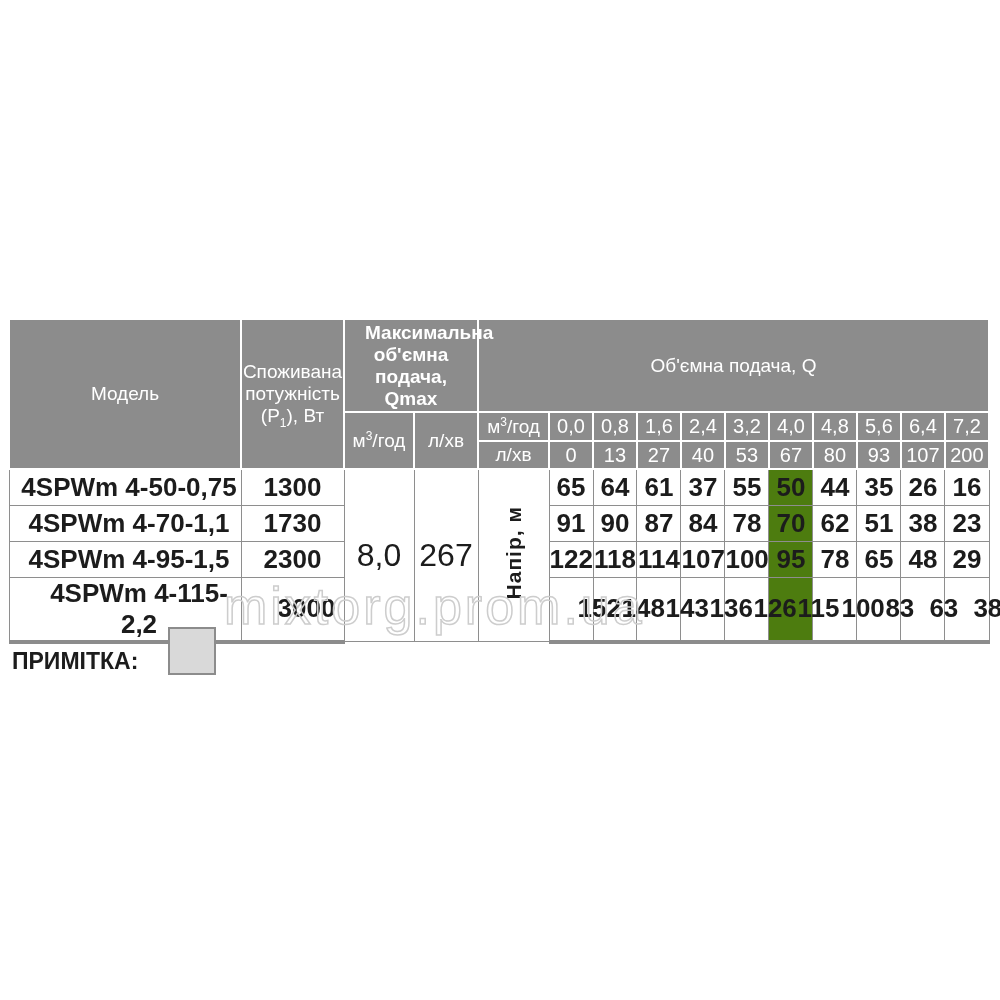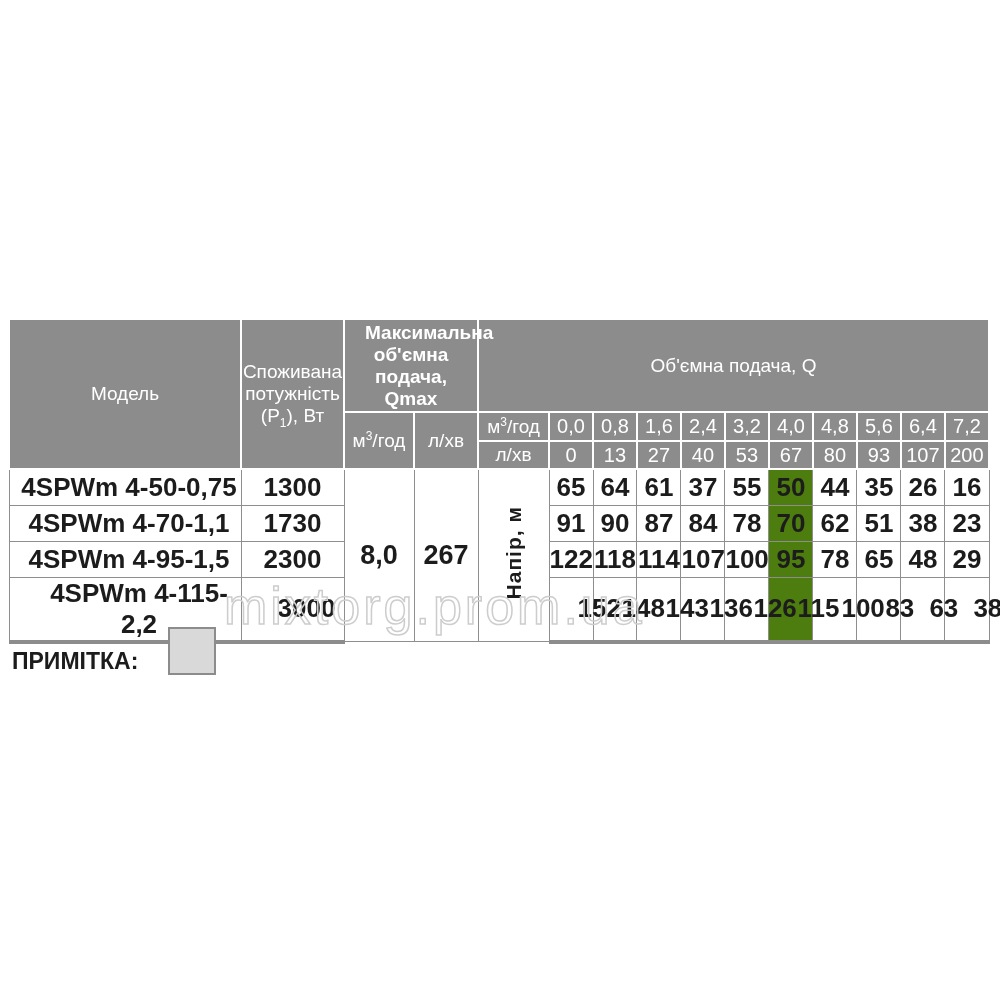--- a/index.html
+++ b/index.html
@@ -21,21 +21,21 @@
   .hdr.num{font-size:20px;}
   .hdr .wrapcell{padding:2px 20px;font-weight:bold;}
   sup{font-size:12px;line-height:0;}
   sub{font-size:12px;line-height:0;}
   
   tbody th,tbody td,.bodycell{
     border:1px solid #8e8e8e;background:#ffffff;color:#1c1c1c;
     font-size:26px;font-weight:600;
   }
   tbody th.model{text-align:center;padding-left:8px;font-size:26px;}
-  td.big{font-size:27px;font-weight:700;}
+  td.big{font-size:32px;font-weight:400;}
   td.hl{background:#4d7c0f;}
   th.headcol{background:#ffffff;}
   .vert{
     display:inline-block;writing-mode:vertical-rl;transform:rotate(180deg);
     font-size:21px;font-weight:600;letter-spacing:1px;color:#1c1c1c;
   }
   tr.r-title{height:80px;}
   tr.r-flow1{height:29px;}
   tr.r-flow2{height:28px;}
   tbody tr{height:36px;}

